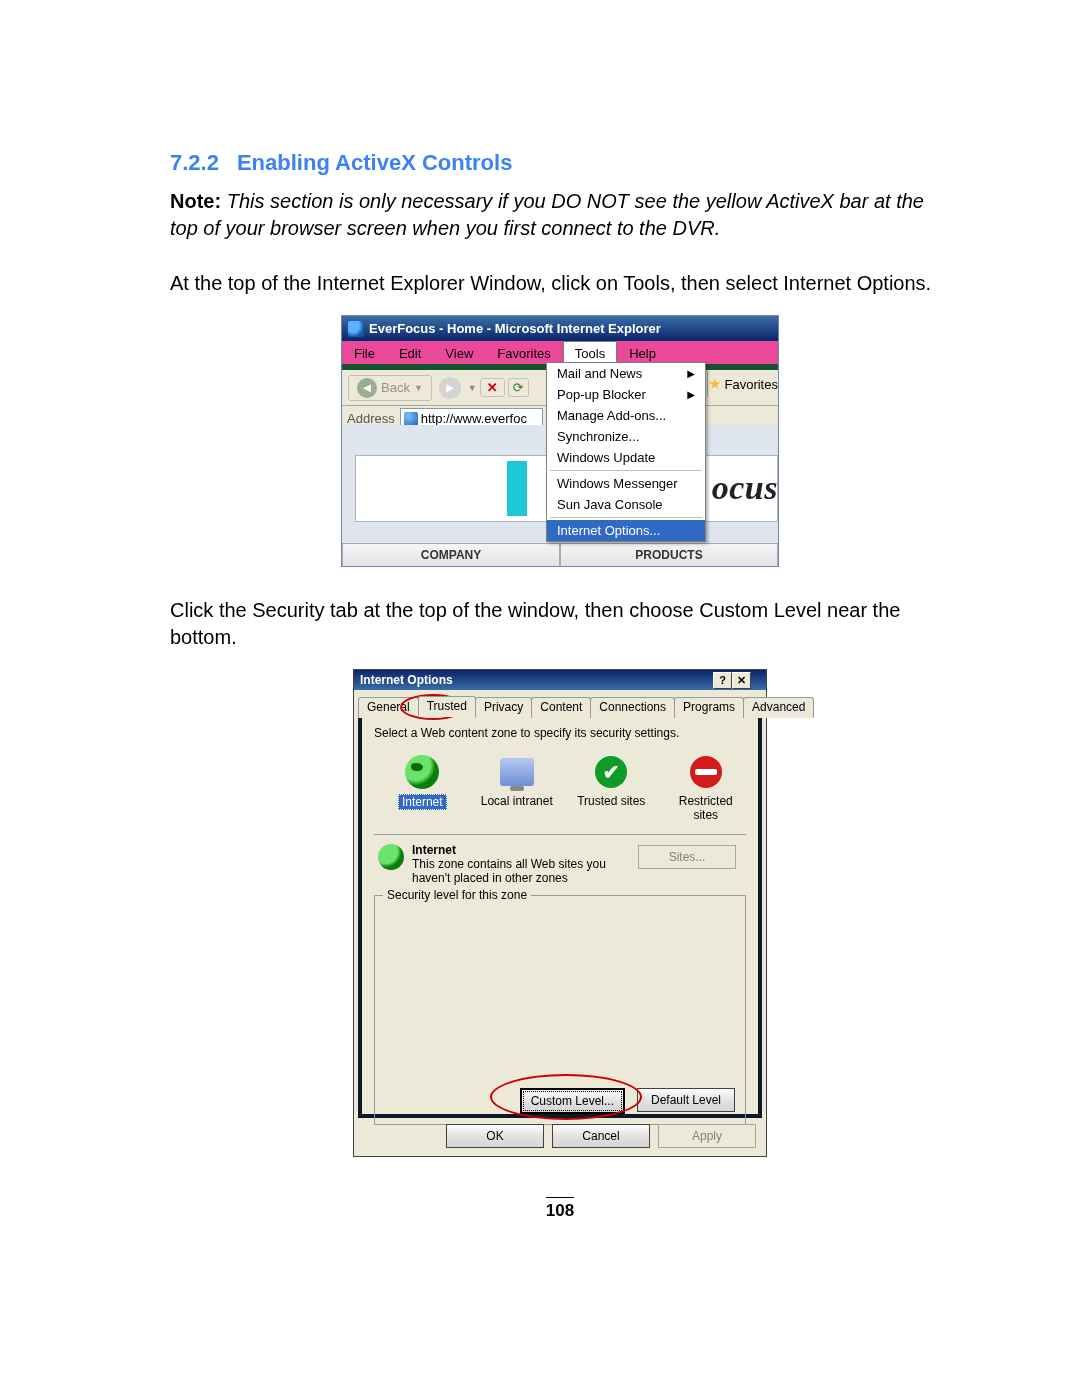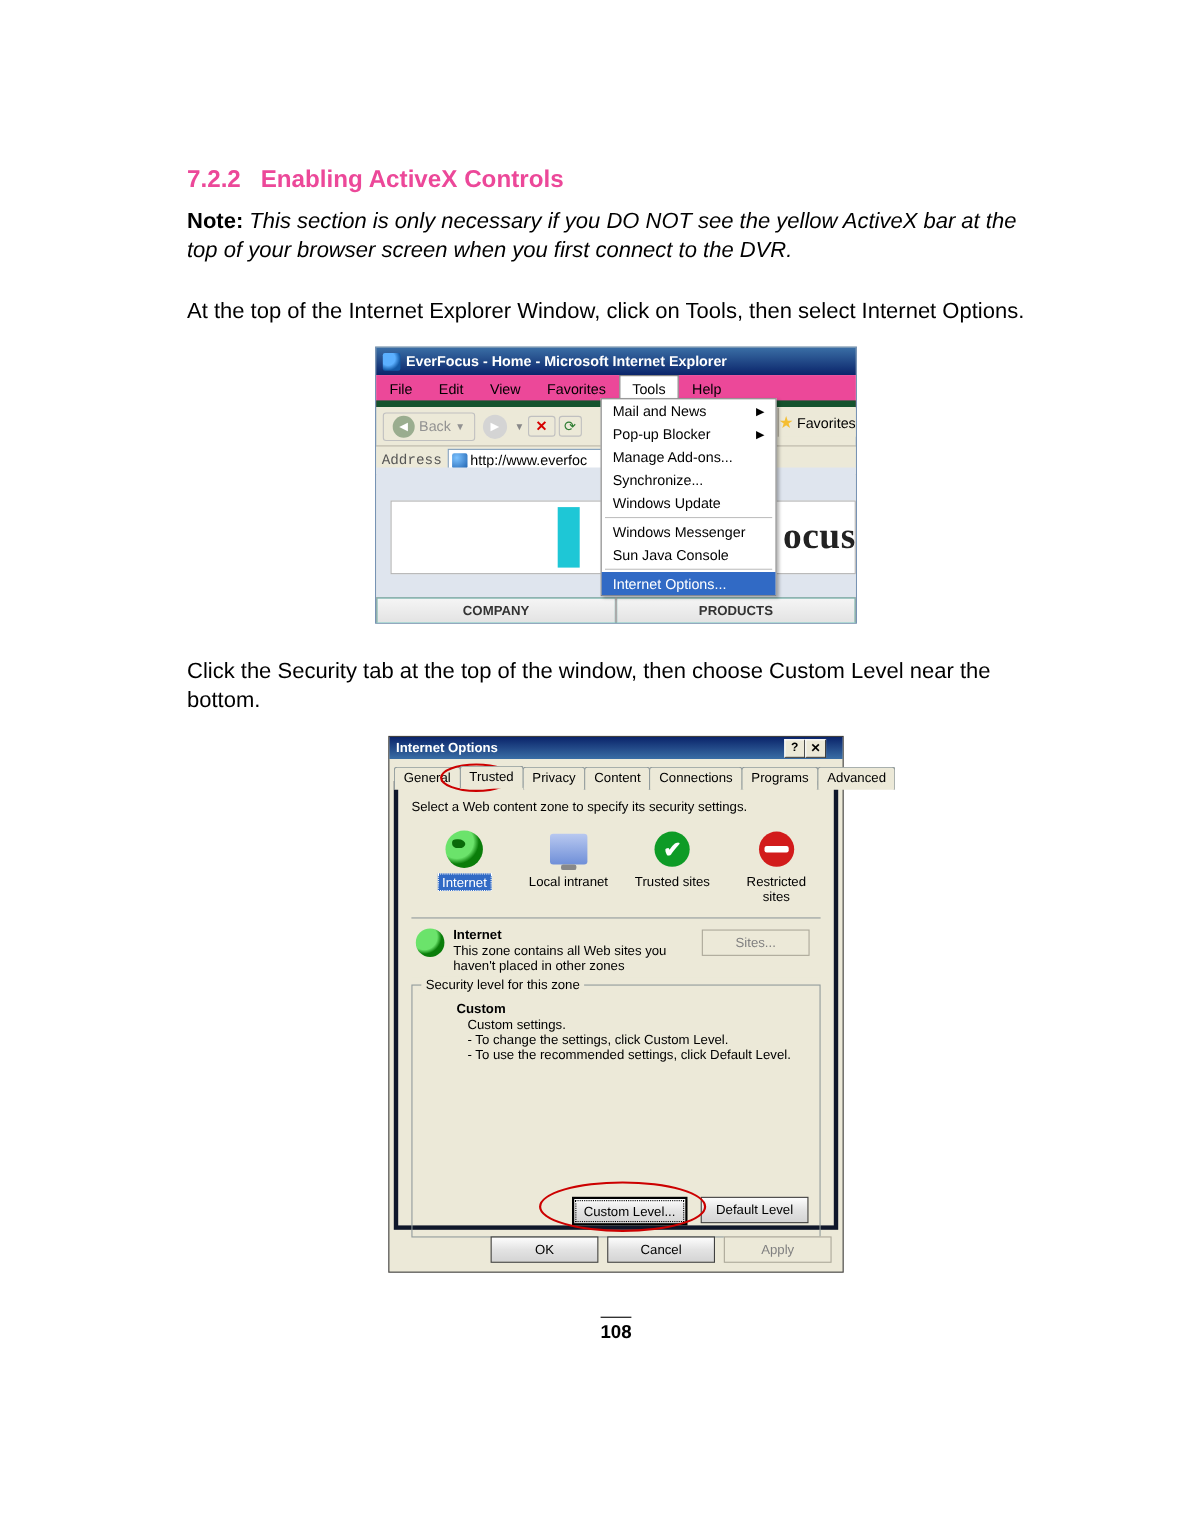--- a/index.html
+++ b/index.html
@@ -7,21 +7,21 @@
     background:#fff;
     font-family:Arial, Helvetica, sans-serif;
     color:#000;
     width:1080px;
   }
   .page{
     padding:150px 130px 40px 170px;
   }
   .heading{
     font-family:Arial, Helvetica, sans-serif;
-    color:#ec4899;
+    color:#3b82f6;
     font-weight:bold;
     font-size:22px;
     margin-bottom:12px;
     display:flex;
     gap:18px;
   }
   .heading .num{}
   .body-text{
     font-size:20px;
     line-height:1.35;
@@ -70,35 +70,35 @@
     display:flex;align-items:center;justify-content:center;color:#fff;
   }
   .tb-fwd{width:22px;height:22px;border-radius:50%;background:#d4d4d4;
     display:flex;align-items:center;justify-content:center;color:#fff;margin:0 4px;}
   .tb-x{border:1px solid #c0c0c0;border-radius:3px;padding:1px 6px;color:#d60000;font-weight:bold;}
   .tb-ref{border:1px solid #c0c0c0;border-radius:3px;padding:1px 4px;color:#2e7d32;}
   .ie-addr{
     height:25px;border-bottom:1px solid #aca899;background:#ece9d8;
     display:flex;align-items:center;font-size:13px;padding:0 5px;gap:5px;
   }
-  .ie-addr .lbl{color:#555;font-family:Liberation Mono, monospace;}
+  .ie-addr .lbl{color:#555;}
   .ie-addr .field{
     background:#fff;border:1px solid #7f9db9;height:19px;flex:0 0 135px;
     display:flex;align-items:center;padding:0 3px;gap:3px;overflow:hidden;
   }
   .ie-addr .ie-pg{width:14px;height:14px;background:radial-gradient(circle at 30% 30%,#7ec3ff,#1e62b0);border-radius:2px;}
   .ie-body{position:absolute; left:0;right:0;top:109px;bottom:0;background:#dfe5ee;}
   .ie-body .banner{
     position:absolute;left:13px;right:0;top:30px;height:65px;background:#fff;
     border:1px solid #b3b3b3;
   }
   .ie-body .blue{position:absolute;left:165px;top:36px;width:20px;height:55px;background:#1ec7d6;}
   .ie-body .ocus{
     position:absolute; right:0; top:44px; font-size:34px; font-weight:bold;
-    font-family:Georgia, 'Times New Roman', serif;
+    font-style:italic; font-family:Georgia, 'Times New Roman', serif;
     letter-spacing:0.5px; color:#222;
   }
   .ie-tabsrow{
     position:absolute; left:0;right:0;bottom:0;height:23px;background:#14b8a6;
     display:flex;
   }
   .ie-tab{
     flex:1; border:1px solid #aaa; border-bottom:none;
     display:flex;align-items:center;justify-content:center;
     font-size:12px; font-weight:bold; color:#333;
@@ -367,26 +367,20 @@
             <div>
               <div class="dt">Internet</div>
               <div style="max-width:210px;">This zone contains all Web sites you haven't placed in other zones</div>
             </div>
           </div>
           <span class="winbtn disabled sites-btn">Sites...</span>
         </div>
 
         <div class="fs" style="height:170px;">
           <span class="leg">Security level for this zone</span>
-          <div class="cust">
-            <div class="b">Custom</div>
-            <div style="margin-left:10px;">Custom settings.</div>
-            <div style="margin-left:10px;">- To change the settings, click Custom Level.</div>
-            <div style="margin-left:10px;">- To use the recommended settings, click Default Level.</div>
-          </div>
           <div class="btnrow">
             <span class="winbtn focus">Custom Level...</span>
             <span class="winbtn">Default Level</span>
             <span class="red-circ" style="left:-30px;top:-14px;width:148px;height:42px;"></span>
           </div>
         </div>
       </div>
       <div class="io-bottom">
         <span class="winbtn">OK</span>
         <span class="winbtn">Cancel</span>

